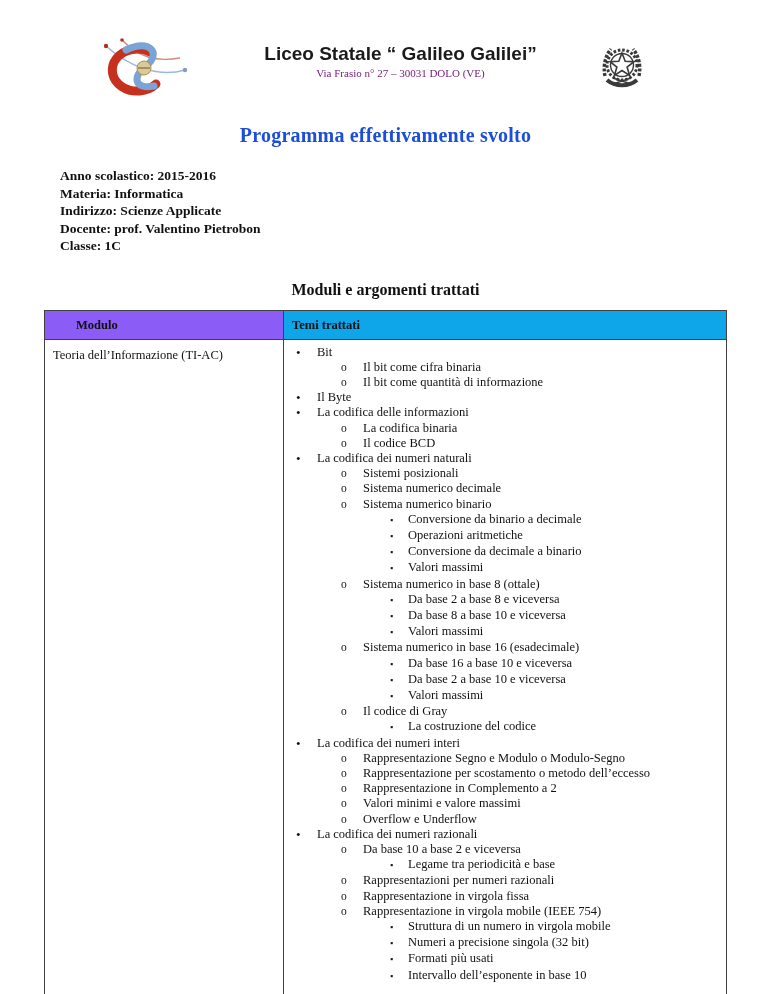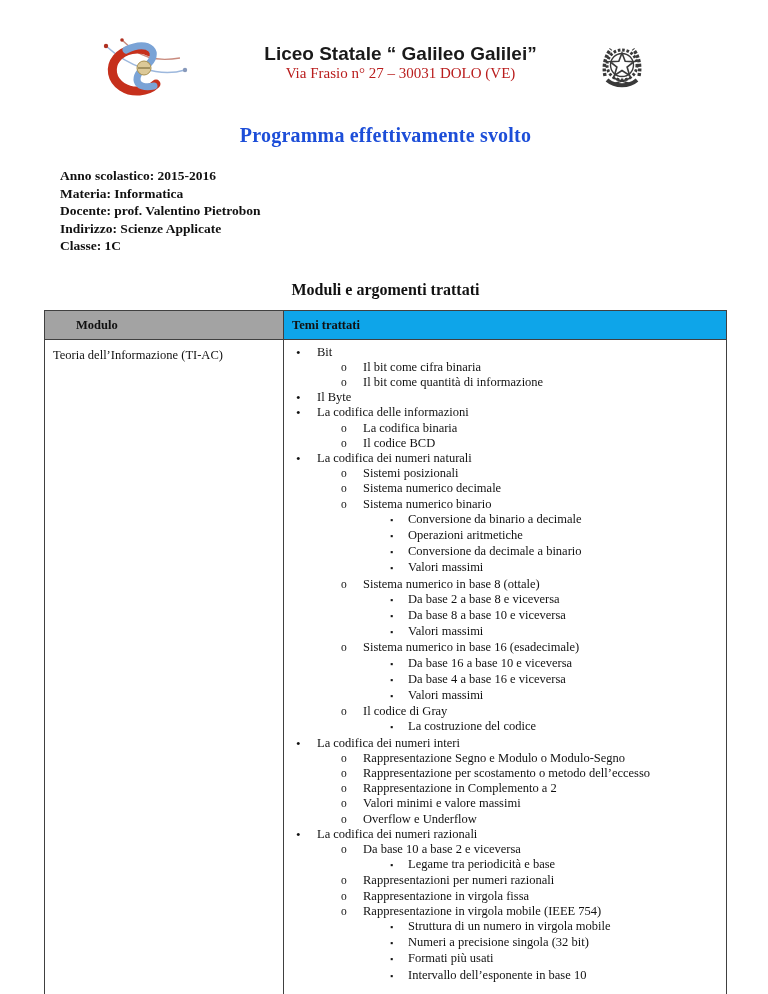--- a/index.html
+++ b/index.html
@@ -15,21 +15,21 @@
   .content{position:absolute;left:44px;top:36px;width:683px;}
 
   
   .hdr{display:flex;align-items:flex-start;height:72px;}
   .hdr-logo{flex:none;width:160px;padding-left:48px;box-sizing:border-box;}
   .hdr-center{flex:1;text-align:center;padding-top:6px;}
   .school-name{
     font-family:"Liberation Sans", sans-serif;
     font-weight:bold;font-size:19px;line-height:23px;color:#1a1a1a;
   }
-  .school-addr{font-size:15px;line-height:16px;color:#b91c1c;}
+  .school-addr{font-size:11px;line-height:16px;color:#701a75;}
   .hdr-emblem{flex:none;width:130px;text-align:left;padding-top:4px;}
 
   
   .doc-title{
     text-align:center;font-weight:bold;font-size:20px;
     margin-top:16px;letter-spacing:.2px;color:#1d4ed8;
   }
 
   
   .info{margin:20px 0 4px 16px;font-weight:bold;font-size:13.5px;line-height:17.5px;}
@@ -105,35 +105,35 @@
           <path d="M16 44 L34 38 M16 38 L34 44" stroke="#3a3a3a" stroke-width="1.6"></path>
         </svg>
       </div>
     </div>
 
     <div class="doc-title">Programma effettivamente svolto</div>
 
     <div class="info">
       <div>Anno scolastico: 2015-2016</div>
       <div>Materia: Informatica</div>
+      <div>Indirizzo: Scienze Applicate</div>
       <div>Docente: prof. Valentino Pietrobon</div>
-      <div>Indirizzo: Scienze Applicate</div>
       <div>Classe: 1C</div>
     </div>
 
     <div class="section-heading">Moduli e argomenti trattati</div>
 
     <table class="mod">
       <colgroup>
           <col class="c1">
           <col>
         </colgroup>
       <thead>
         <tr>
-          <th style="background: #a3a3a3; padding-left: 31px;">Modulo</th>
+          <th style="background: #8b5cf6; padding-left: 31px;">Modulo</th>
           <th style="background: #0ea5e9;">Temi trattati</th>
         </tr>
       </thead>
       <tbody>
         <tr>
           <td class="modulo-cell">Teoria dell’Informazione (TI-AC)</td>
           <td class="temi-cell">
             <div>
                 <div class="li l1">
                   <span class="b">•</span>
@@ -214,21 +214,21 @@
                 <div class="li l2">
                   <span class="b">o</span>
                   <span class="t">Sistema numerico in base 16 (esadecimale)</span>
                 </div>
                 <div class="li l3">
                   <span class="b">▪</span>
                   <span class="t">Da base 16 a base 10 e viceversa</span>
                 </div>
                 <div class="li l3">
                   <span class="b">▪</span>
-                  <span class="t">Da base 4 a base 16 e viceversa</span>
+                  <span class="t">Da base 2 a base 10 e viceversa</span>
                 </div>
                 <div class="li l3">
                   <span class="b">▪</span>
                   <span class="t">Valori massimi</span>
                 </div>
                 <div class="li l2">
                   <span class="b">o</span>
                   <span class="t">Il codice di Gray</span>
                 </div>
                 <div class="li l3">

